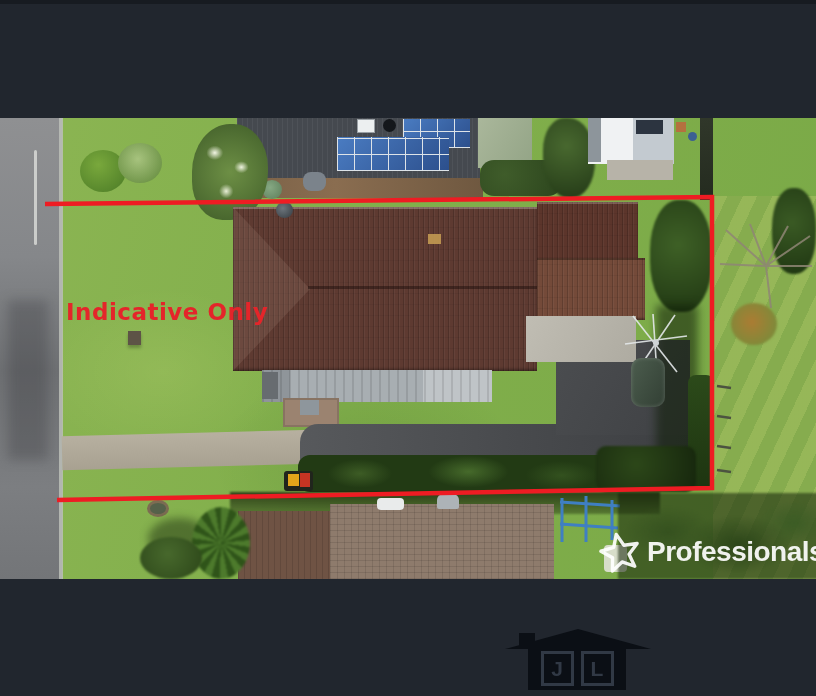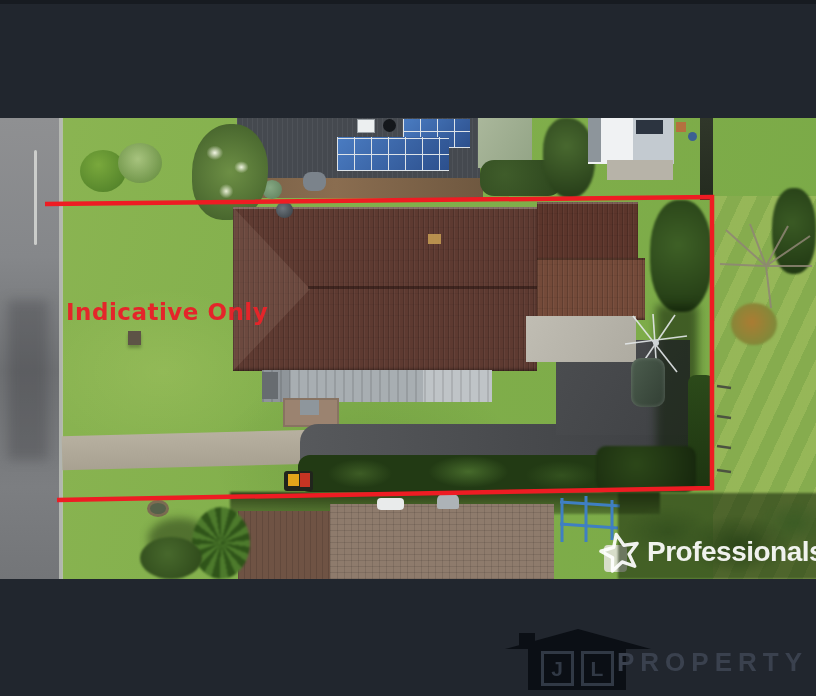--- a/index.html
+++ b/index.html
@@ -267,15 +267,14 @@
 
   <div class="abs bar-top"></div>
   <div class="abs bar-bottom"></div>
 
   <div class="abs jl-roof"></div>
   <div class="abs jl-chimney"></div>
   <div class="abs jl-body">
     <span class="jl-box">J</span>
     <span class="jl-box">L</span>
   </div>
-  <div class="abs prop-text">PROPERTY</div>
 
 </div>
 
 </body></html>

